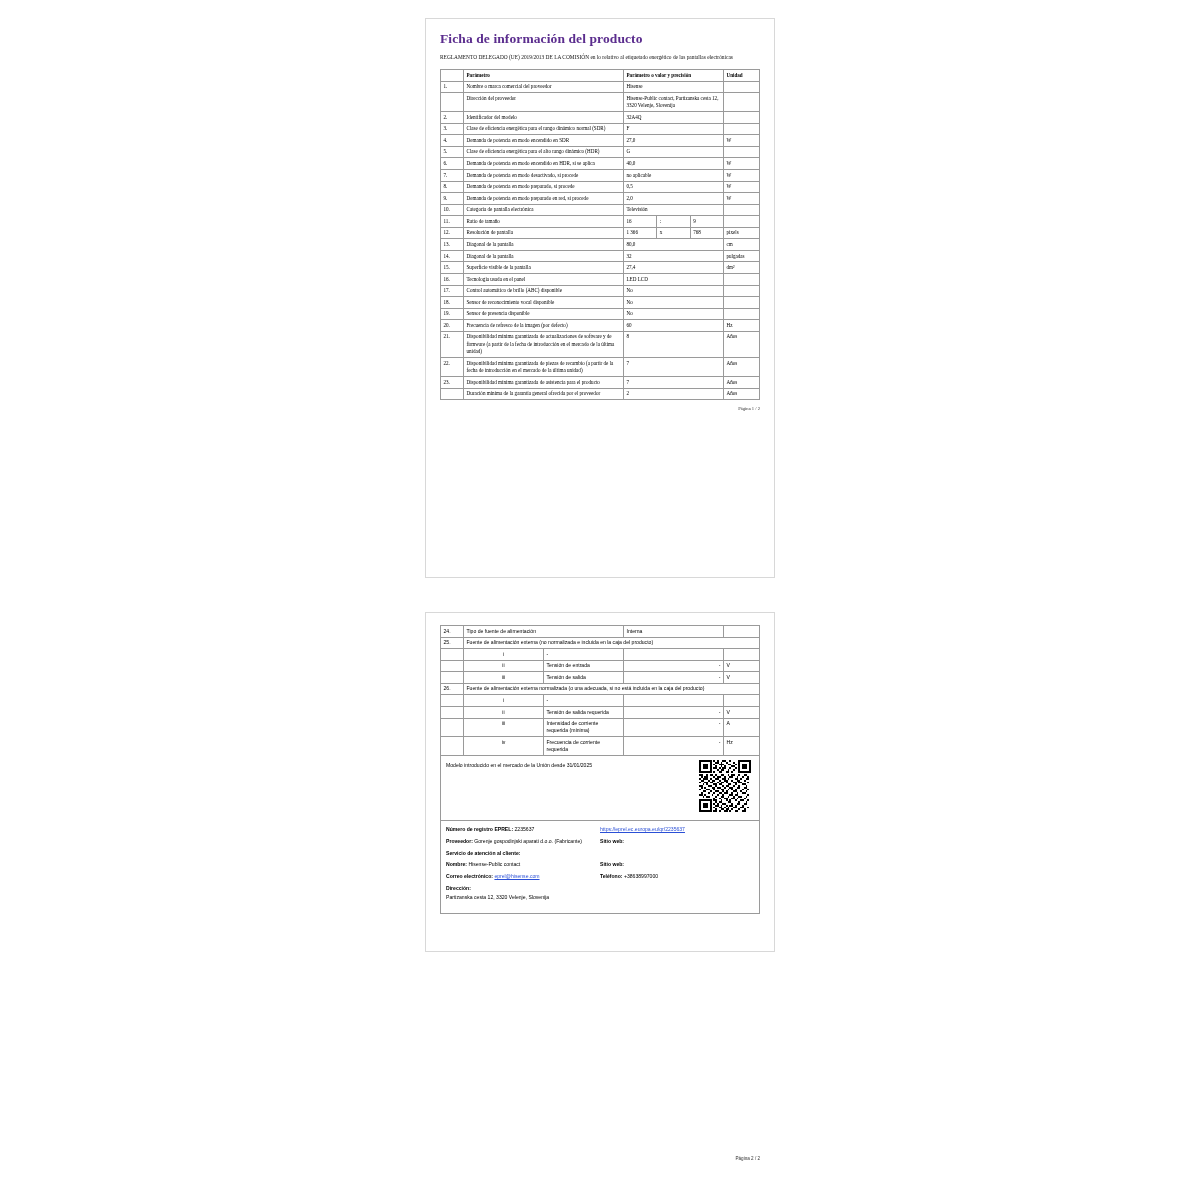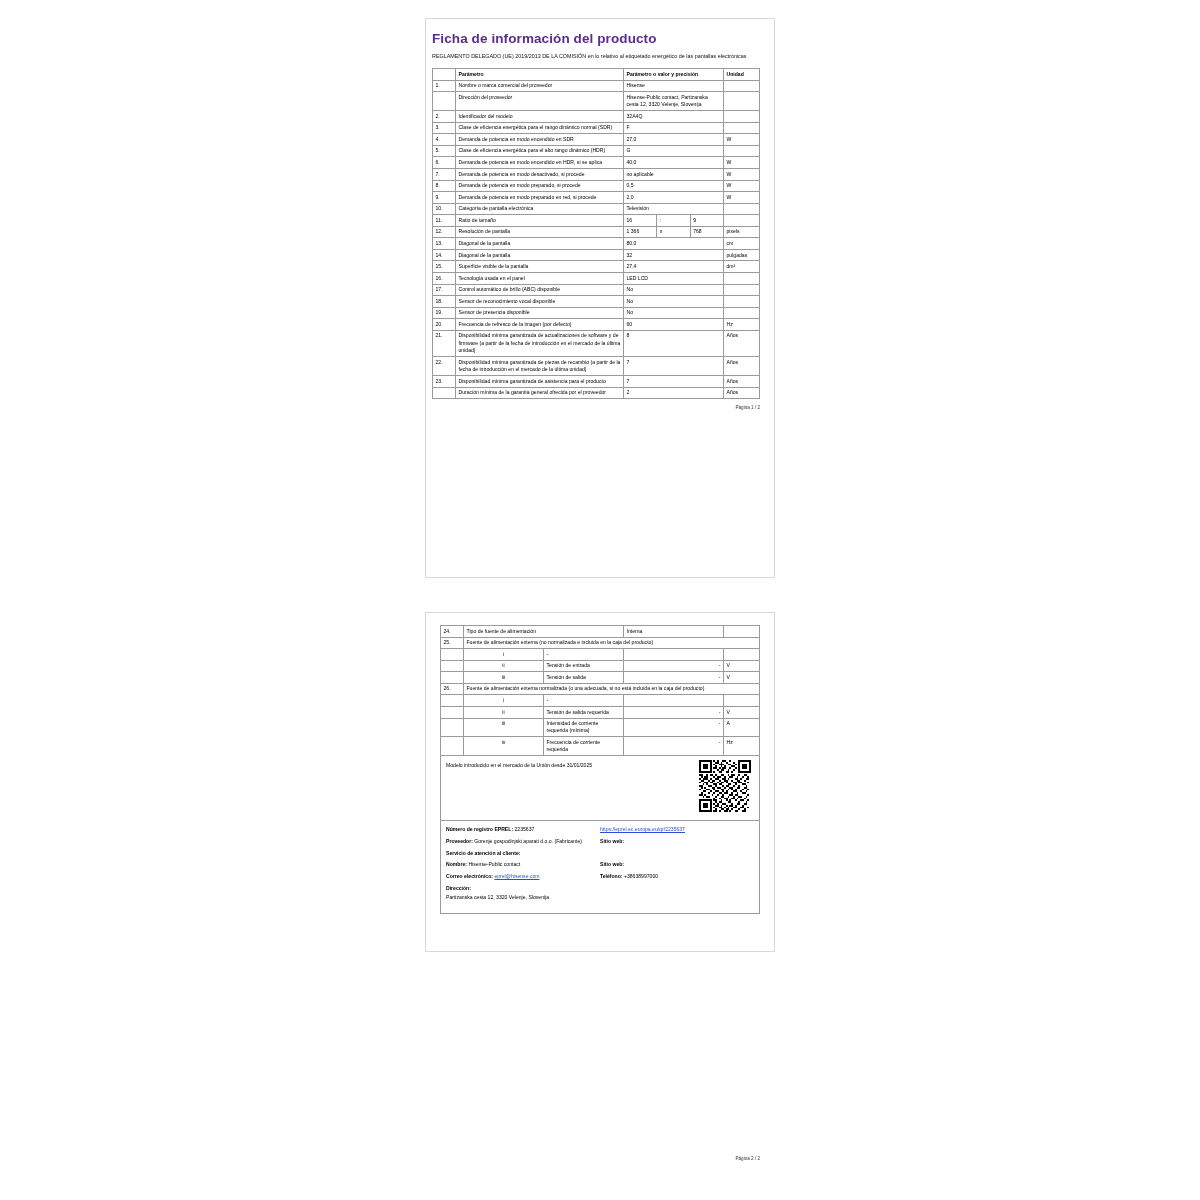--- a/index.html
+++ b/index.html
@@ -18,21 +18,22 @@
     position: absolute;
     background: #ffffff;
     border: 1px solid #d8d8d8;
     box-sizing: border-box;
   }
   #page1 {
     left: 425px;
     top: 18px;
     width: 350px;
     height: 560px;
-    padding: 12px 14px 0 6px;
+    padding: 12px 14px 0 14px;
+    font-family: Liberation Serif, serif;
   }
   #page2 {
     left: 425px;
     top: 612px;
     width: 350px;
     height: 340px;
     padding: 12px 14px 0 14px;
   }
   h1.doc-title {
     font-size: 13.5px;

